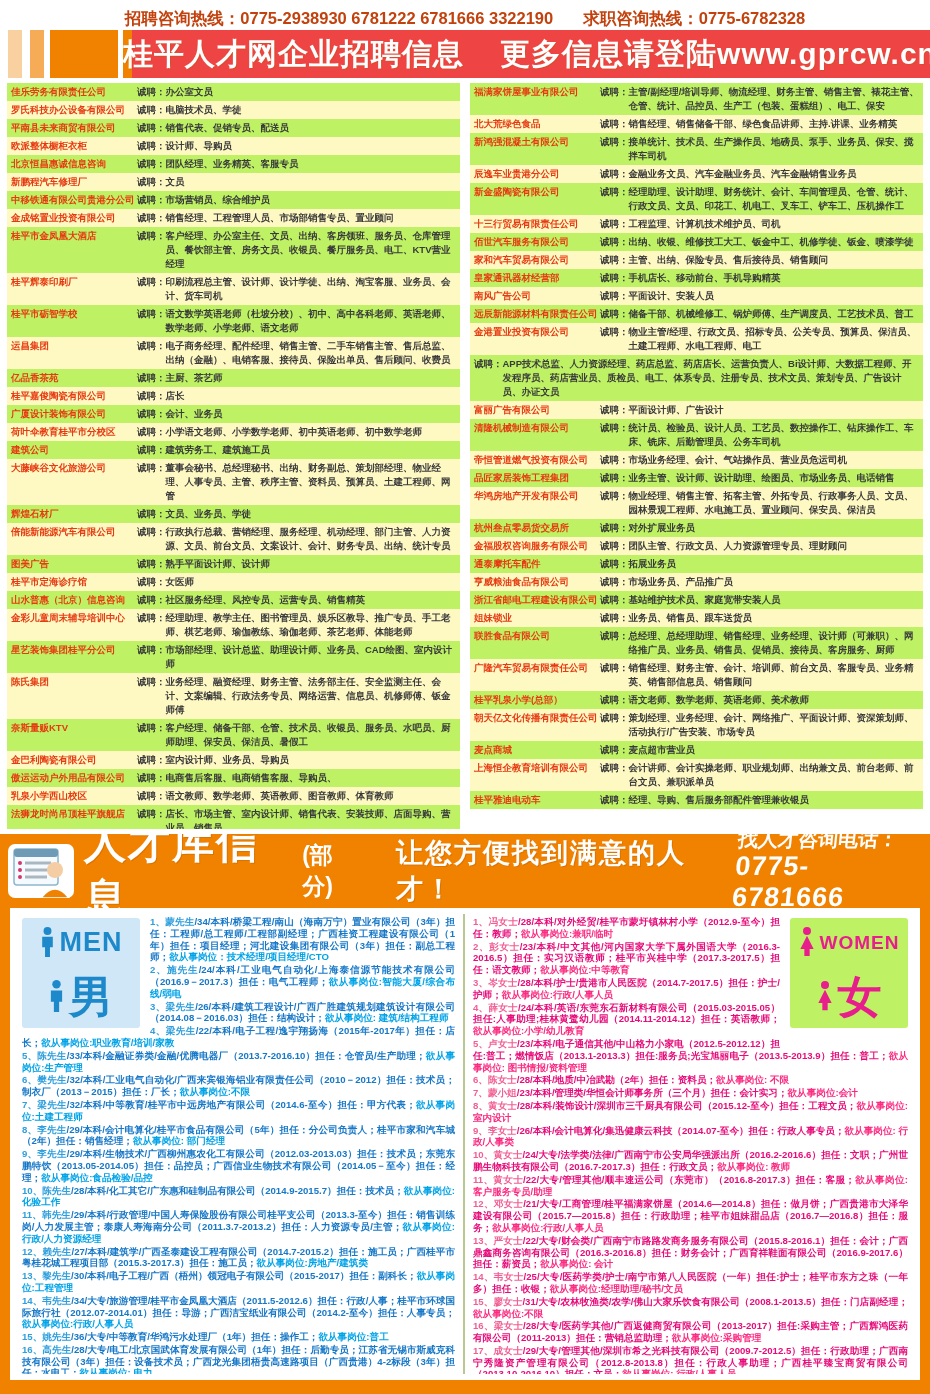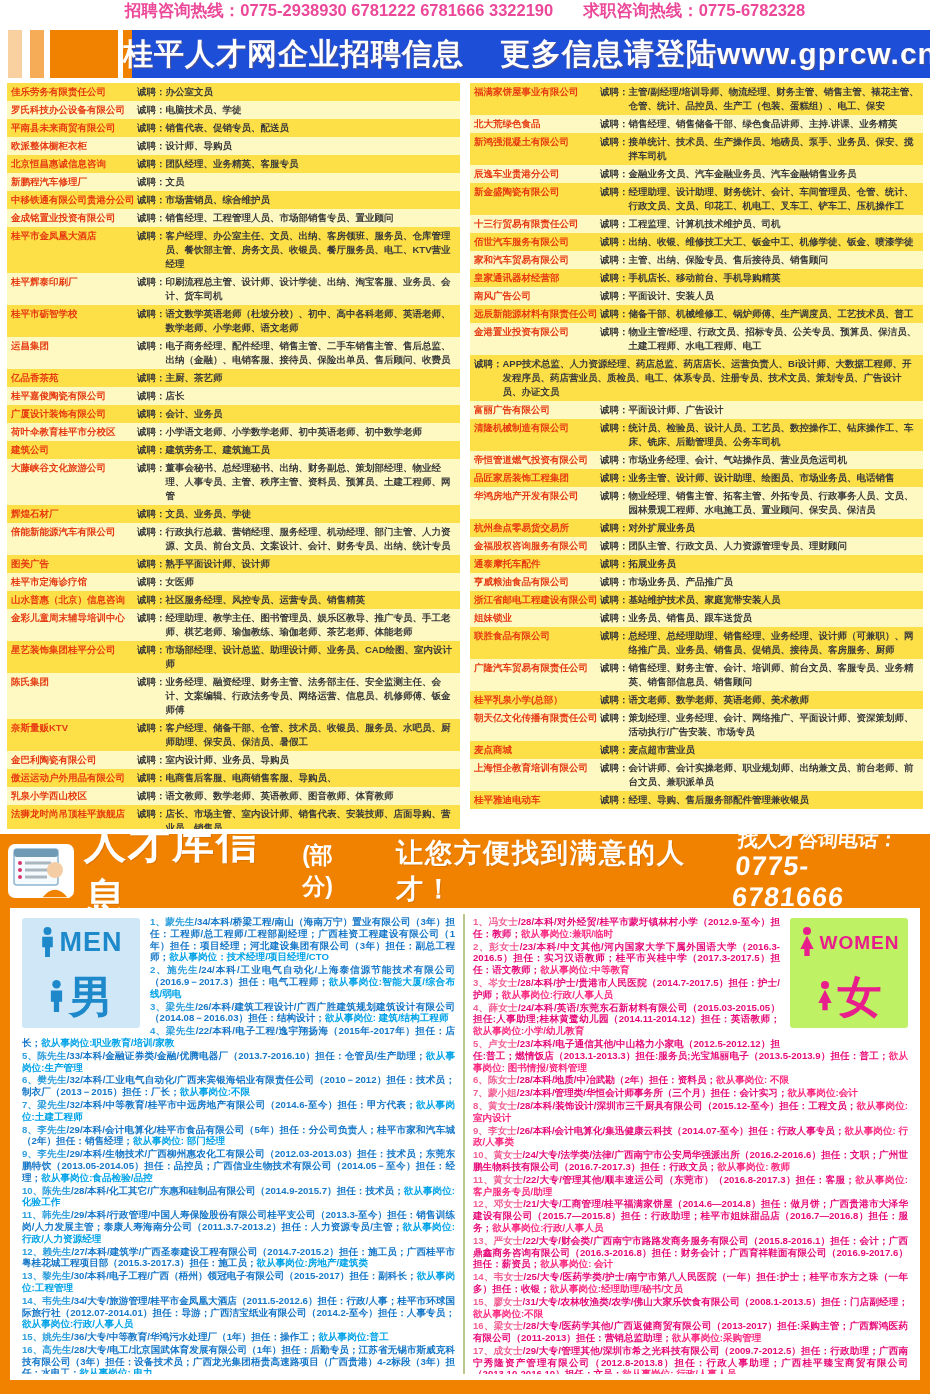--- a/index.html
+++ b/index.html
@@ -1,37 +1,37 @@
 <!DOCTYPE html>
 <html><head>
 <meta charset="utf-8">
 <style>
   *{margin:0;padding:0;box-sizing:border-box}
   html,body{background:#fff}
   body{width:930px;font-family:"Liberation Sans","DejaVu Sans",sans-serif}
   .page{width:930px;height:1394px;overflow:hidden;background:#fff;display:flex;flex-direction:column}
 
   
-  .topbar{height:30px;flex:none;display:flex;align-items:flex-start;justify-content:center;gap:30px;
-          font-weight:bold;font-size:16.5px;color:#ec4899;white-space:nowrap}
+  .topbar{height:30px;flex:none;display:flex;align-items:flex-end;justify-content:center;gap:30px;
+          font-weight:bold;font-size:16.5px;color:#c2410c;white-space:nowrap}
 
   
-  .banner{height:48px;flex:none;background:#1d4ed8;position:relative;display:flex;align-items:center;
+  .banner{height:48px;flex:none;background:#ef4444;position:relative;display:flex;align-items:center;
           justify-content:center;gap:36px;padding-left:130px}
   .stripes{position:absolute;left:0;top:0;bottom:0;width:132px;
            background:linear-gradient(90deg,#ffffff 0,#ffffff 8px,#f9d0a0 8px,#f9d0a0 22px,#ffffff 22px,#ffffff 30px,
            #f6ab57 30px,#f6ab57 44px,#ffffff 44px,#ffffff 50px,#f08200 50px,#f08200 118px,#ffffff 118px,#ffffff 123px,#f08200 123px)}
   .banner-text{color:#fff;font-weight:bold;font-size:30px;letter-spacing:1px;white-space:nowrap;z-index:2;
                text-shadow:1px 1px 0 rgba(180,90,0,.35)}
 
   
   .listings{flex:none;height:756px;display:flex;gap:10px;padding:5px 7px;overflow:hidden;background:#fff}
   .lcol{flex:1;display:flex;flex-direction:column;overflow:hidden}
   .crow{display:flex;padding:2px 4px;font-weight:bold;font-size:9.5px;line-height:14px}
-  .crow.odd{background:#fde047}
+  .crow.odd{background:#bef264}
   .crow.even{background:#fef9c3}
   .cname{flex:none;width:126px;color:#e63b12}
   .cjobs{flex:1;display:flex;color:#3a3a3a}
   .clabel{flex:none;white-space:pre}
   .ctext{flex:1}
 
   
   .tbanner{height:74px;flex:none;background:#f08200;display:flex;align-items:center;padding:0 14px 0 8px;color:#fff;overflow:hidden}
   .ticon{flex:none;margin-right:10px;display:flex;align-items:center}
   .ttitle{font-size:42px;font-weight:bold;letter-spacing:2px;text-shadow:1px 1px 0 rgba(180,90,0,.35)}

